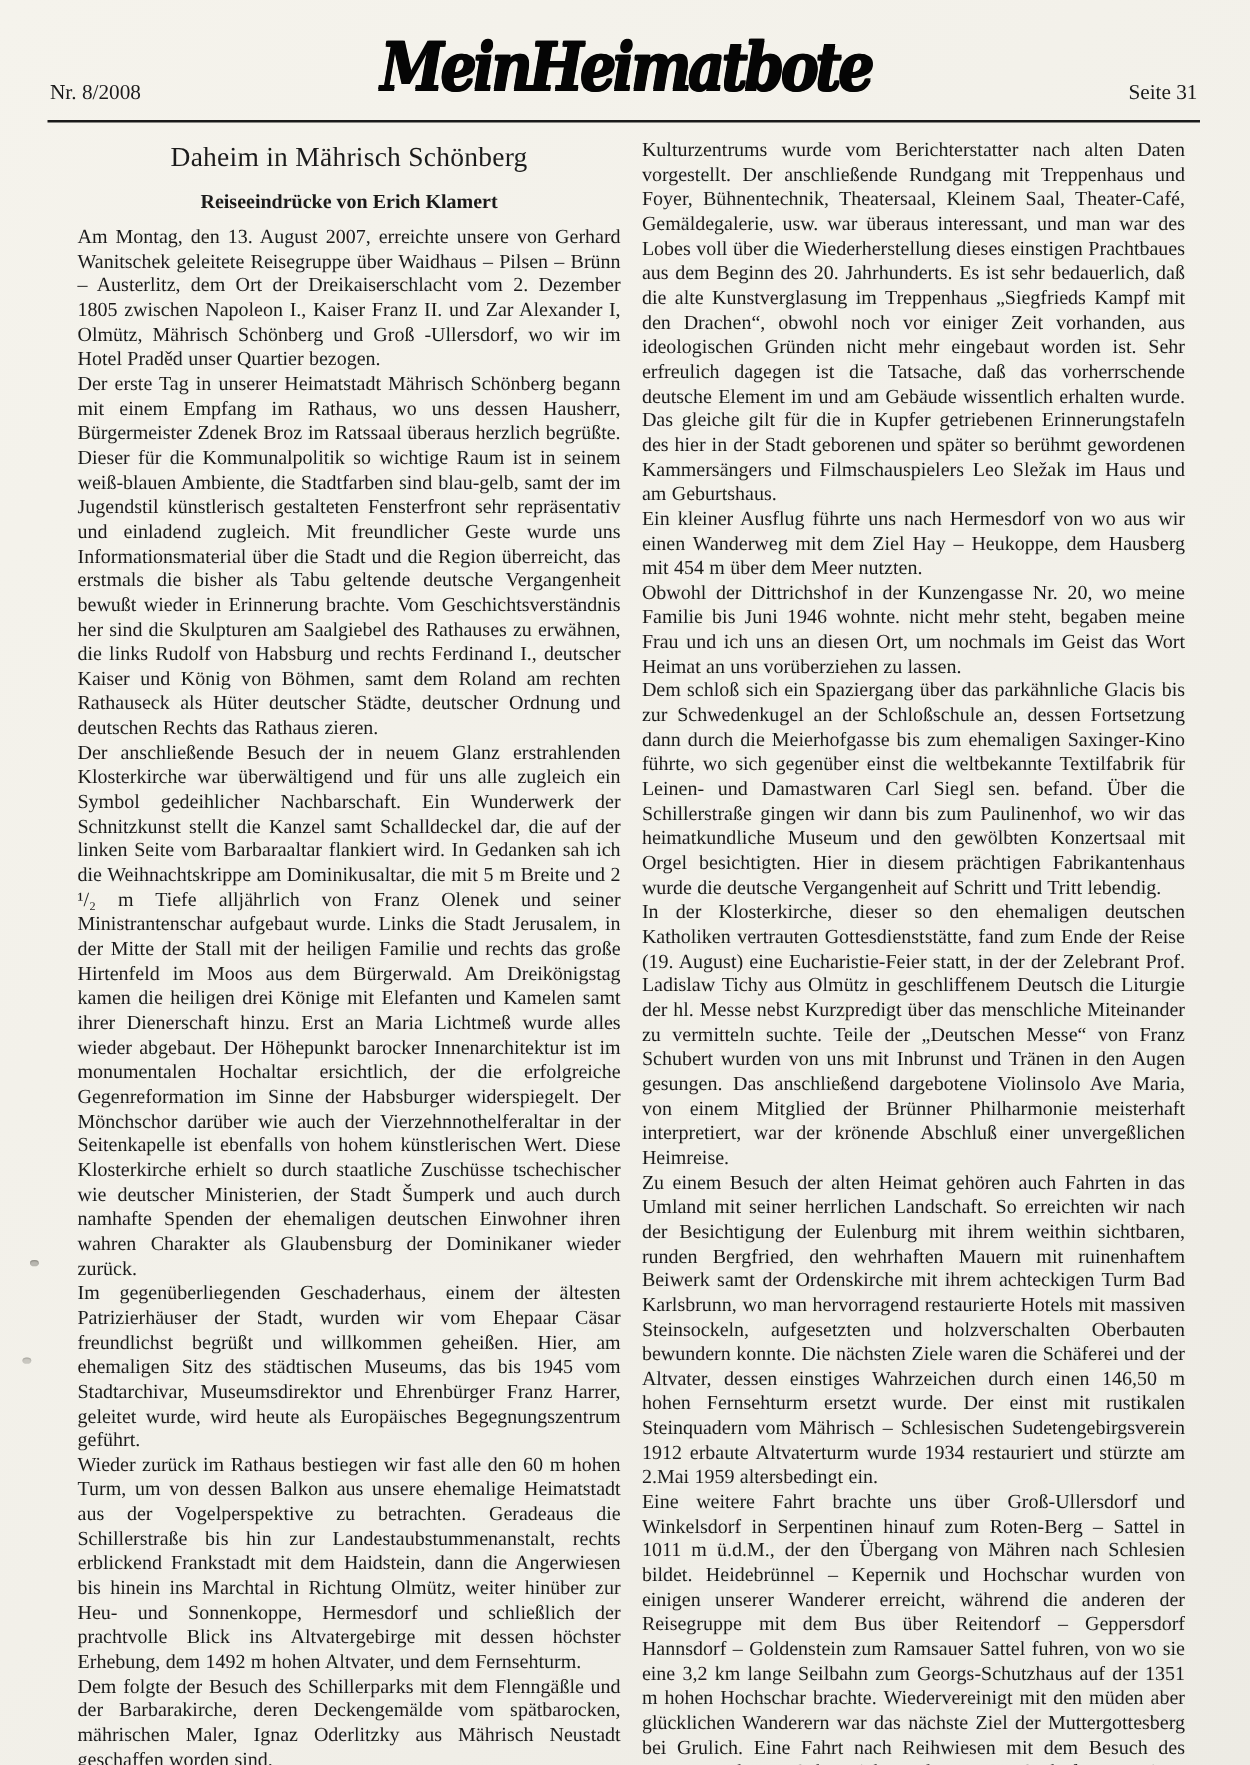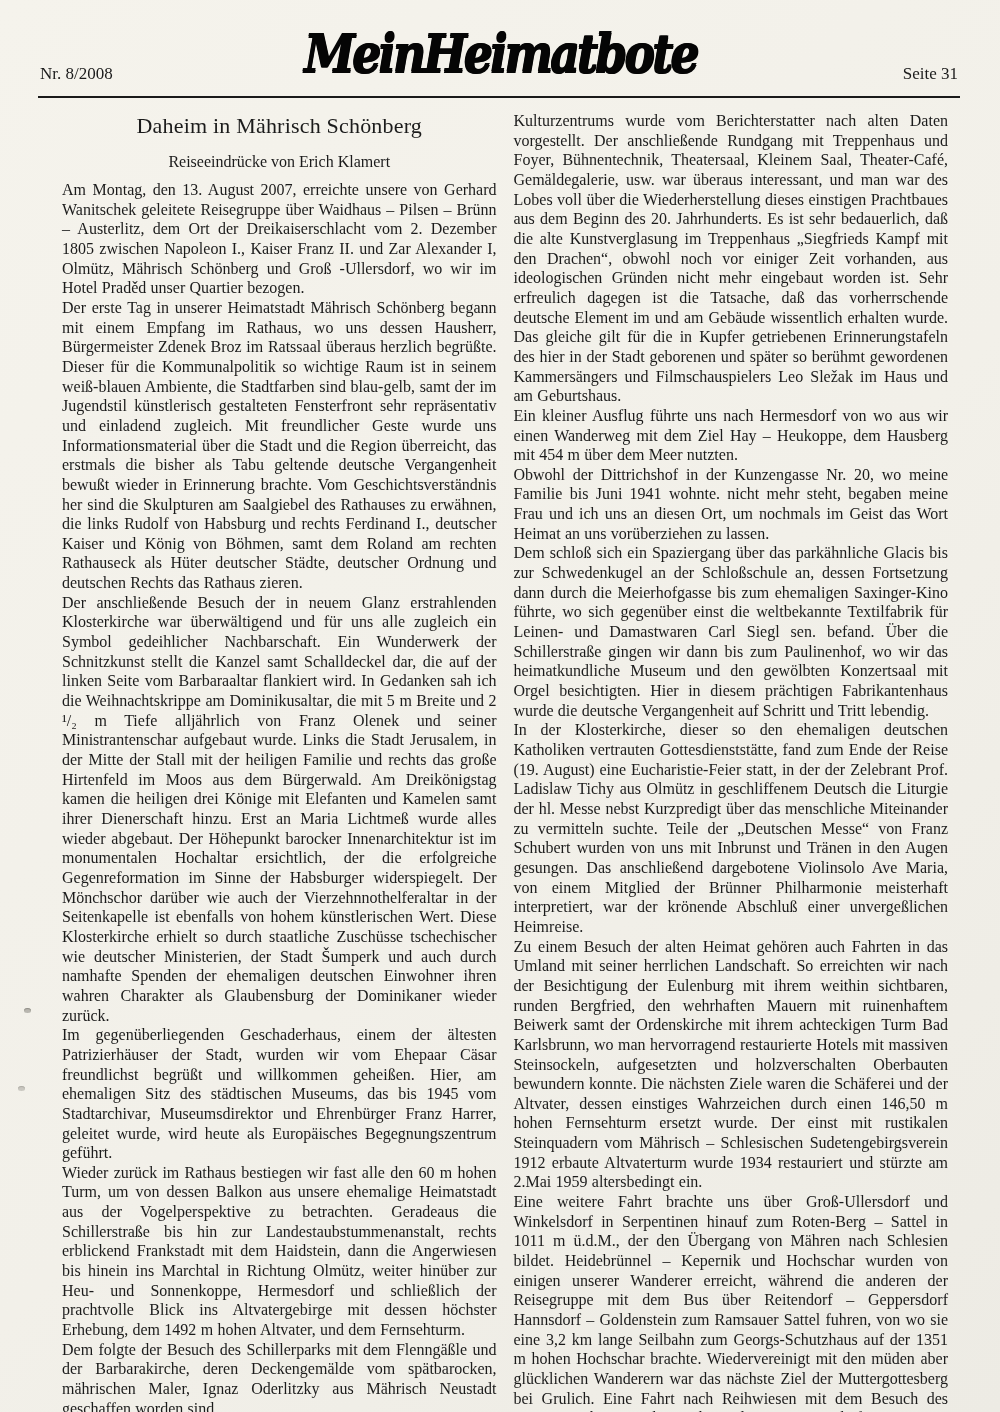--- a/index.html
+++ b/index.html
@@ -75,21 +75,21 @@
     letter-spacing: 0.2px;
   }
   .article-sub1 {
     font-size: 16px;
     font-weight: bold;
     text-align: center;
     margin: 0;
   }
   .article-sub2 {
     font-size: 16px;
-    font-weight: normal;
+    font-weight: bold;
     text-align: center;
     margin: 0 0 9px 0;
   }
   .body-text p {
     margin: 0;
     font-size: 16px;
     line-height: 19.65px;
     text-align: justify;
     hyphens: auto;
     -webkit-hyphens: auto;
@@ -132,21 +132,21 @@
           <p lang="de">Wieder zurück im Rathaus bestiegen wir fast alle den 60 m hohen Turm, um von dessen Balkon aus unsere ehemalige Heimatstadt aus der Vogelperspektive zu betrachten. Geradeaus die Schillerstraße bis hin zur Landestaubstummenanstalt, rechts erblickend Frankstadt mit dem Haidstein, dann die Angerwiesen bis hinein ins Marchtal in Richtung Olmütz, weiter hinüber zur Heu- und Sonnenkoppe, Hermesdorf und schließlich der prachtvolle Blick ins Altvatergebirge mit dessen höchster Erhebung, dem 1492 m hohen Altvater, und dem Fernsehturm.</p>
           <p lang="de">Dem folgte der Besuch des Schillerparks mit dem Flenngäßle und der Barbarakirche, deren Deckengemälde vom spätbarocken, mährischen Maler, Ignaz Oderlitzky aus Mährisch Neustadt geschaffen worden sind.</p>
           <p lang="de">Anschließend wanderten oder fuhren viele Teilnehmer mit dem Bus zu den Neuhäusln im Bürgerwald, wo sich dem Betrachter eine prachtvolle Aussicht hinein ins Teßtal und hinauf ins Altvatergebirge in seiner ganzen Breite bot.</p>
         </div>
     </section>
 
     <section class="col">
       <div class="body-text" id="right-col">
           <p lang="de">Kulturzentrums wurde vom Berichterstatter nach alten Daten vorgestellt. Der anschließende Rundgang mit Treppenhaus und Foyer, Bühnentechnik, Theatersaal, Kleinem Saal, Theater-Café, Gemäldegalerie, usw. war überaus interessant, und man war des Lobes voll über die Wiederherstellung dieses einstigen Prachtbaues aus dem Beginn des 20. Jahrhunderts. Es ist sehr bedauerlich, daß die alte Kunstverglasung im Treppenhaus „Siegfrieds Kampf mit den Drachen“, obwohl noch vor einiger Zeit vorhanden, aus ideologischen Gründen nicht mehr eingebaut worden ist. Sehr erfreulich dagegen ist die Tatsache, daß das vorherrschende deutsche Element im und am Gebäude wissentlich erhalten wurde. Das gleiche gilt für die in Kupfer getriebenen Erinnerungstafeln des hier in der Stadt geborenen und später so berühmt gewordenen Kammersängers und Filmschauspielers Leo Sležak im Haus und am Geburtshaus.</p>
           <p lang="de">Ein kleiner Ausflug führte uns nach Hermesdorf von wo aus wir einen Wanderweg mit dem Ziel Hay – Heukoppe, dem Hausberg mit 454 m über dem Meer nutzten.</p>
-          <p lang="de">Obwohl der Dittrichshof in der Kunzengasse Nr. 20, wo meine Familie bis Juni 1941 wohnte. nicht mehr steht, begaben meine Frau und ich uns an diesen Ort, um nochmals im Geist das Wort Heimat an uns vorüberziehen zu lassen.</p>
+          <p lang="de">Obwohl der Dittrichshof in der Kunzengasse Nr. 20, wo meine Familie bis Juni 1946 wohnte. nicht mehr steht, begaben meine Frau und ich uns an diesen Ort, um nochmals im Geist das Wort Heimat an uns vorüberziehen zu lassen.</p>
           <p lang="de">Dem schloß sich ein Spaziergang über das parkähnliche Glacis bis zur Schwedenkugel an der Schloßschule an, dessen Fortsetzung dann durch die Meierhofgasse bis zum ehemaligen Saxinger-Kino führte, wo sich gegenüber einst die weltbekannte Textilfabrik für Leinen- und Damastwaren Carl Siegl sen. befand. Über die Schillerstraße gingen wir dann bis zum Paulinenhof, wo wir das heimatkundliche Museum und den gewölbten Konzertsaal mit Orgel besichtigten. Hier in diesem prächtigen Fabrikantenhaus wurde die deutsche Vergangenheit auf Schritt und Tritt lebendig.</p>
           <p lang="de">In der Klosterkirche, dieser so den ehemaligen deutschen Katholiken vertrauten Gottesdienststätte, fand zum Ende der Reise (19. August) eine Eucharistie-Feier statt, in der der Zelebrant Prof. Ladislaw Tichy aus Olmütz in geschliffenem Deutsch die Liturgie der hl. Messe nebst Kurzpredigt über das menschliche Miteinander zu vermitteln suchte. Teile der „Deutschen Messe“ von Franz Schubert wurden von uns mit Inbrunst und Tränen in den Augen gesungen. Das anschließend dargebotene Violinsolo Ave Maria, von einem Mitglied der Brünner Philharmonie meisterhaft interpretiert, war der krönende Abschluß einer unvergeßlichen Heimreise.</p>
           <p lang="de">Zu einem Besuch der alten Heimat gehören auch Fahrten in das Umland mit seiner herrlichen Landschaft. So erreichten wir nach der Besichtigung der Eulenburg mit ihrem weithin sichtbaren, runden Bergfried, den wehrhaften Mauern mit ruinenhaftem Beiwerk samt der Ordenskirche mit ihrem achteckigen Turm Bad Karlsbrunn, wo man hervorragend restaurierte Hotels mit massiven Steinsockeln, aufgesetzten und holzverschalten Oberbauten bewundern konnte. Die nächsten Ziele waren die Schäferei und der Altvater, dessen einstiges Wahrzeichen durch einen 146,50 m hohen Fernsehturm ersetzt wurde. Der einst mit rustikalen Steinquadern vom Mährisch – Schlesischen Sudetengebirgsverein 1912 erbaute Altvaterturm wurde 1934 restauriert und stürzte am 2.Mai 1959 altersbedingt ein.</p>
           <p lang="de">Eine weitere Fahrt brachte uns über Groß-Ullersdorf und Winkelsdorf in Serpentinen hinauf zum Roten-Berg – Sattel in 1011 m ü.d.M., der den Übergang von Mähren nach Schlesien bildet. Heidebrünnel – Kepernik und Hochschar wurden von einigen unserer Wanderer erreicht, während die anderen der Reisegruppe mit dem Bus über Reitendorf – Geppersdorf Hannsdorf – Goldenstein zum Ramsauer Sattel fuhren, von wo sie eine 3,2 km lange Seilbahn zum Georgs-Schutzhaus auf der 1351 m hohen Hochschar brachte. Wiedervereinigt mit den müden aber glücklichen Wanderern war das nächste Ziel der Muttergottesberg bei Grulich. Eine Fahrt nach Reihwiesen mit dem Besuch des sagenumwobenen Sühneteichs und Brauners Seehof samt seinen originellen, mit den charakteristischen Köpfen der Stammkunden geschnitzten Rückenlehnen alter Stühle und der Besuch des Wallfahrtsortes Maria-Hilf bei Zuckmantel füllte einen weiteren Reisetag.</p>
         </div>
     </section>
   </div>
 
   <div class="binding-mark m1"></div>
   <div class="binding-mark m2"></div>

